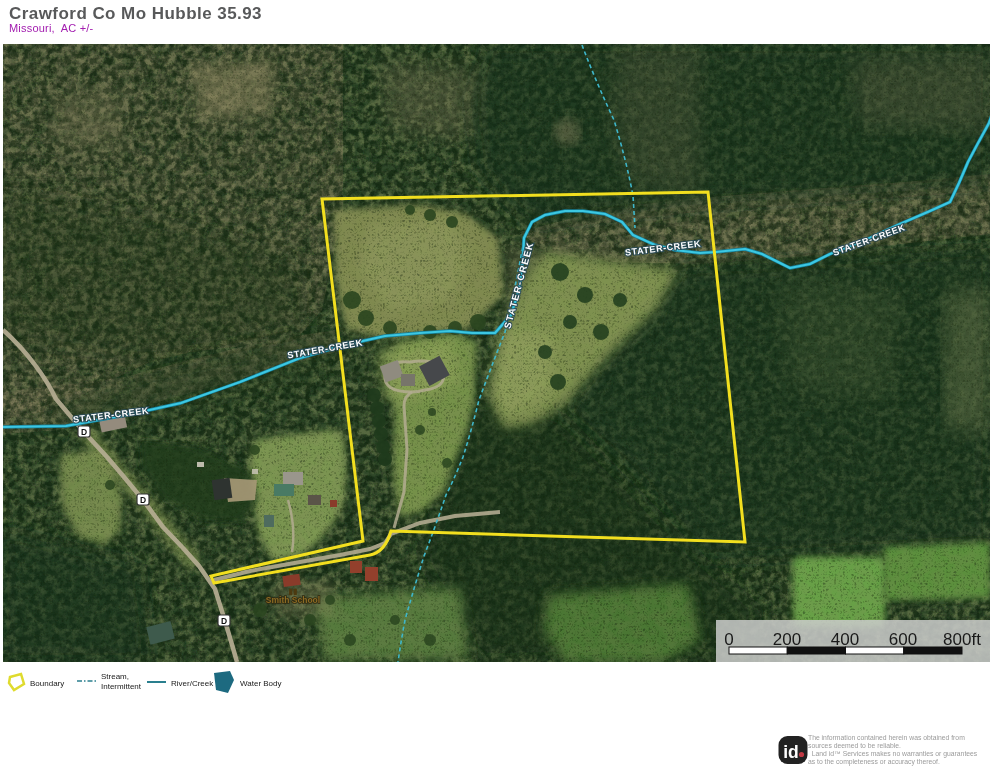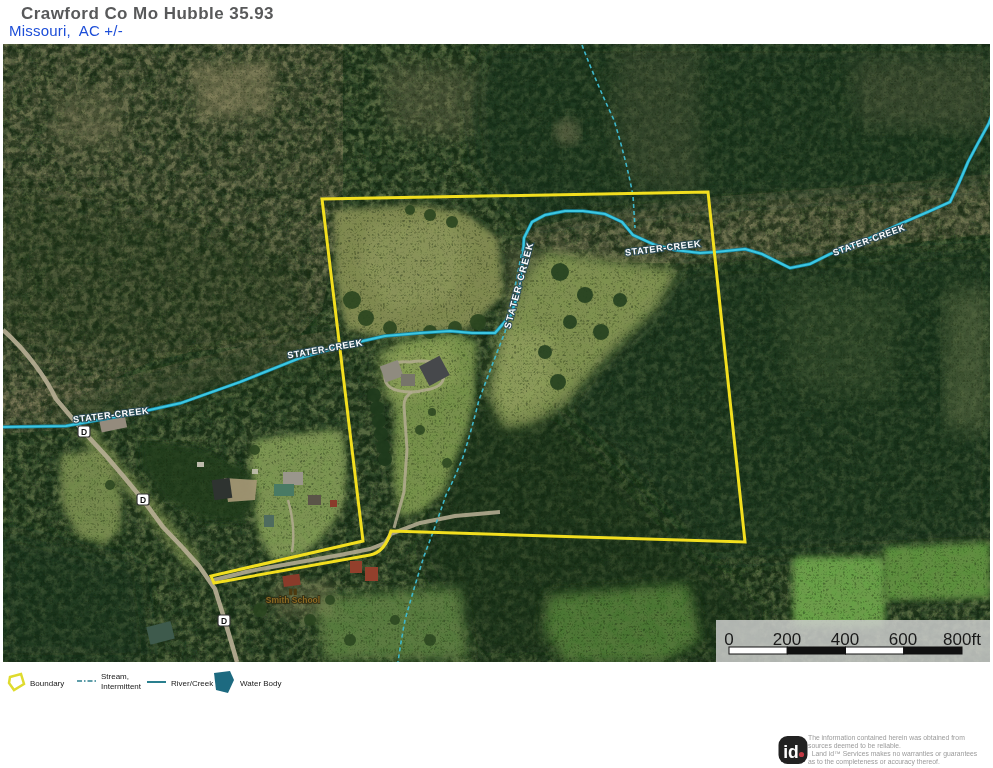--- a/index.html
+++ b/index.html
@@ -1,19 +1,19 @@
 <!DOCTYPE html>
 <html><head>
 <meta charset="utf-8">
 <style>
   html,body{margin:0;padding:0;}
   body{width:993px;height:768px;background:#ffffff;position:relative;overflow:hidden;
        font-family:"Liberation Sans", sans-serif;}
-  .title{position:absolute;left:21px;top:4px;font-size:17px;font-weight:bold;color:#58595a;letter-spacing:0.45px;}
-  .subtitle{position:absolute;left:9px;top:22px;font-size:15px;color:#1d4ed8;letter-spacing:0.2px;}
+  .title{position:absolute;left:9px;top:4px;font-size:17px;font-weight:bold;color:#58595a;letter-spacing:0.45px;}
+  .subtitle{position:absolute;left:9px;top:22px;font-size:11px;color:#a21caf;letter-spacing:0.2px;}
 </style>
 </head>
 <body>
 
 <div class="title">Crawford Co Mo Hubble 35.93</div>
 
 <div class="subtitle">Missouri,&nbsp; AC +/-</div>
 
 <svg id="map" width="987" height="618" viewBox="3 44 987 618" style="position:absolute;left:3px;top:44px" xmlns="http://www.w3.org/2000/svg">
 <defs>

